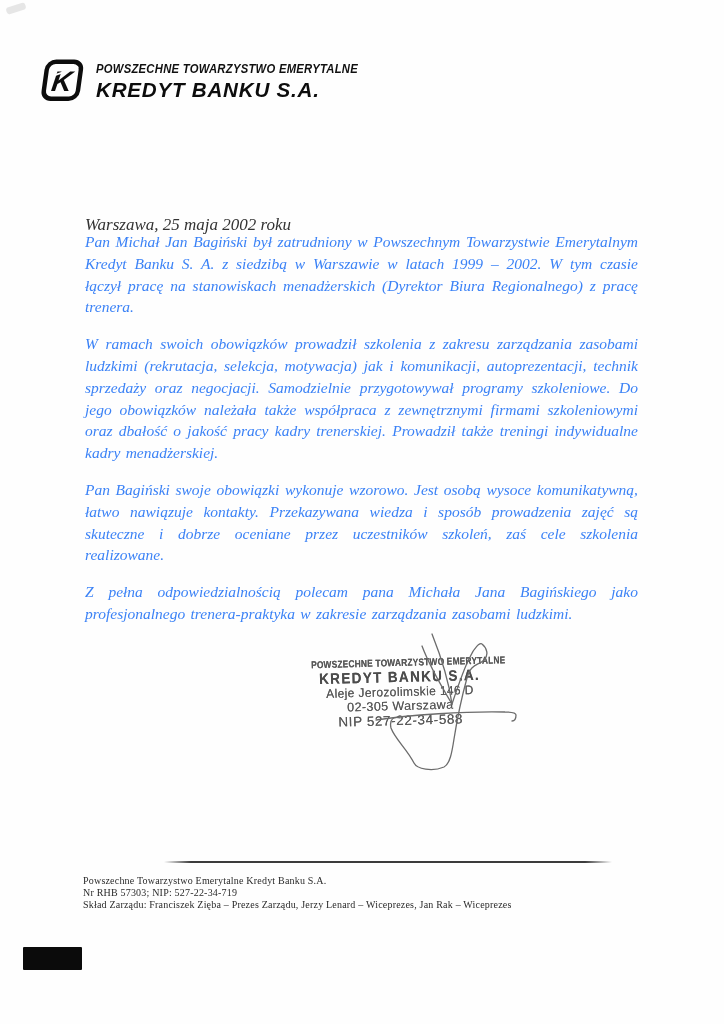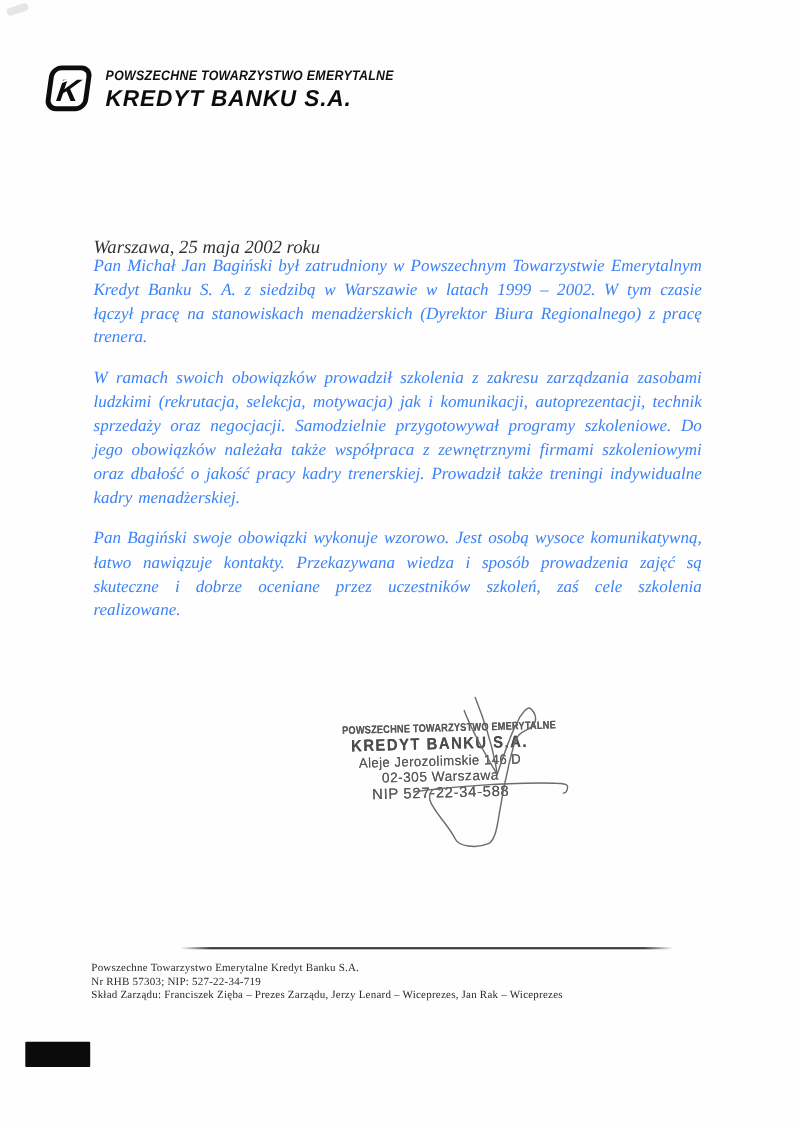--- a/index.html
+++ b/index.html
@@ -82,20 +82,21 @@
       <div class="logo-company">KREDYT BANKU S.A.</div>
     </div>
   </div>
 
   <div class="dateline">Warszawa, 25 maja 2002 roku</div>
 
   <div class="letter-body">
     <p>Pan Michał Jan Bagiński był zatrudniony w Powszechnym Towarzystwie Emerytalnym Kredyt Banku S. A. z siedzibą w Warszawie w latach 1999 – 2002. W tym czasie łączył pracę na stanowiskach menadżerskich (Dyrektor Biura Regionalnego) z pracę trenera.</p>
     <p>W ramach swoich obowiązków prowadził szkolenia z zakresu zarządzania zasobami ludzkimi (rekrutacja, selekcja, motywacja) jak i komunikacji, autoprezentacji, technik sprzedaży oraz negocjacji. Samodzielnie przygotowywał programy szkoleniowe. Do jego obowiązków należała także współpraca z zewnętrznymi firmami szkoleniowymi oraz dbałość o jakość pracy kadry trenerskiej. Prowadził także treningi indywidualne kadry menadżerskiej.</p>
     <p>Pan Bagiński swoje obowiązki wykonuje wzorowo. Jest osobą wysoce komunikatywną, łatwo nawiązuje kontakty. Przekazywana wiedza i sposób prowadzenia zajęć są skuteczne i dobrze oceniane przez uczestników szkoleń, zaś cele szkolenia realizowane.</p>
+    <p>Z pełna odpowiedzialnością polecam pana Michała Jana Bagińskiego jako profesjonalnego trenera-praktyka w zakresie zarządzania zasobami ludzkimi.</p>
   </div>
 
   <div class="stamp">
     <div class="stamp-l1">POWSZECHNE TOWARZYSTWO EMERYTALNE</div>
     <div class="stamp-l2">KREDYT BANKU S.A.</div>
     <div class="stamp-l3">Aleje Jerozolimskie 146 D</div>
     <div class="stamp-l4">02-305 Warszawa</div>
     <div class="stamp-l5">NIP 527-22-34-588</div>
   </div>
 

